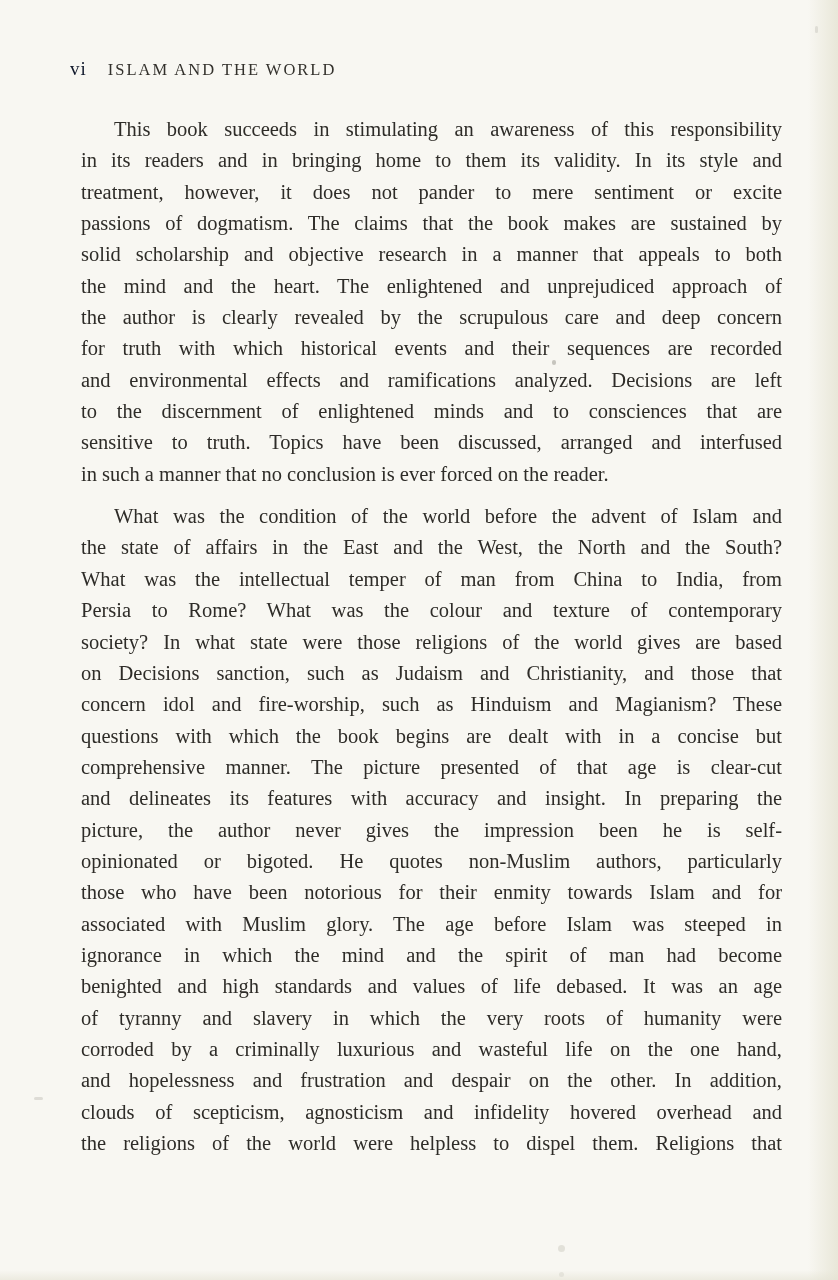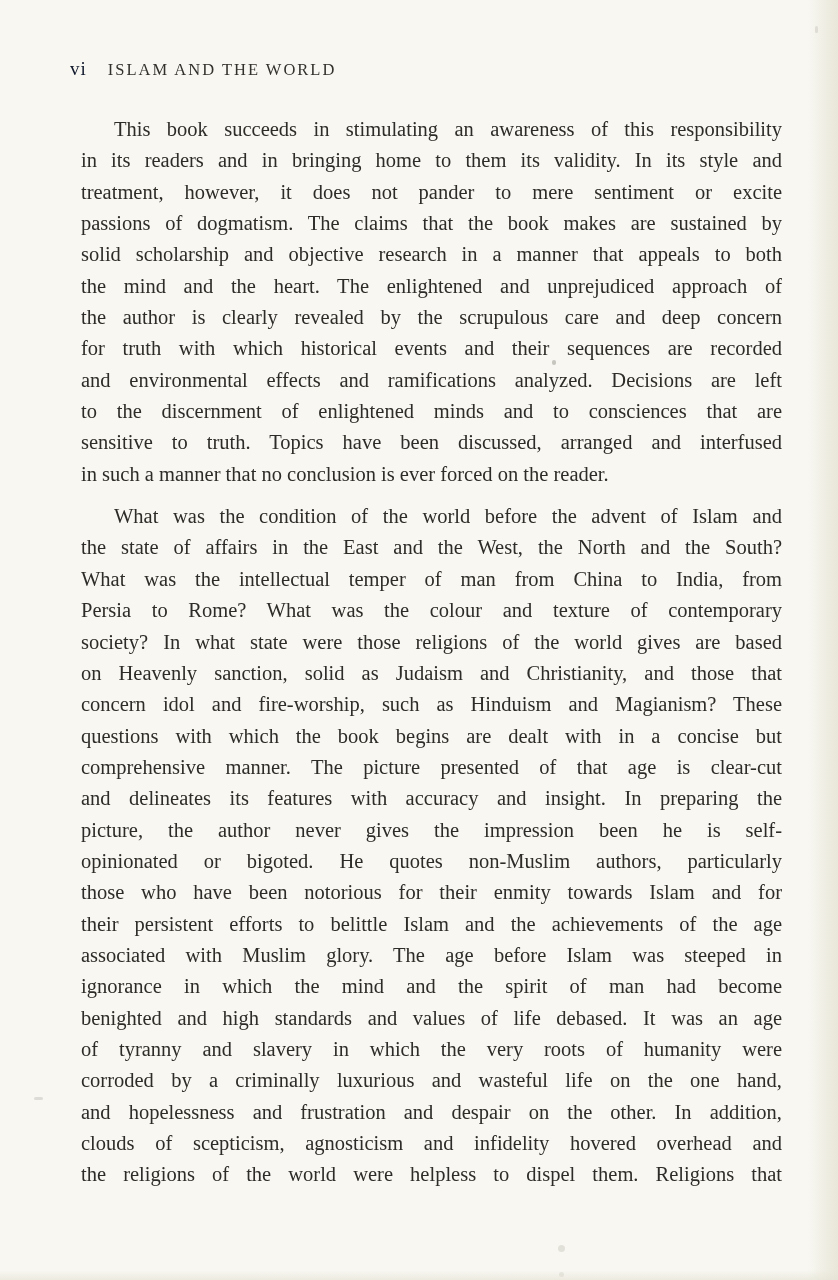--- a/index.html
+++ b/index.html
@@ -105,29 +105,28 @@
         <div class="line">to the discernment of enlightened minds and to consciences that are</div>
         <div class="line">sensitive to truth. Topics have been discussed, arranged and interfused</div>
         <div class="line short">in such a manner that no conclusion is ever forced on the reader.</div>
       </div>
       <div class="para">
         <div class="line indent">What was the condition of the world before the advent of Islam and</div>
         <div class="line">the state of affairs in the East and the West, the North and the South?</div>
         <div class="line">What was the intellectual temper of man from China to India, from</div>
         <div class="line">Persia to Rome? What was the colour and texture of contemporary</div>
         <div class="line">society? In what state were those religions of the world gives are based</div>
-        <div class="line">on Heavenly sanction, solid as Judaism and Christianity, and those that</div>
+        <div class="line">on Decisions sanction, such as Judaism and Christianity, and those that</div>
         <div class="line">concern idol and fire-worship, such as Hinduism and Magianism? These</div>
         <div class="line">questions with which the book begins are dealt with in a concise but</div>
         <div class="line">comprehensive manner. The picture presented of that age is clear-cut</div>
         <div class="line">and delineates its features with accuracy and insight. In preparing the</div>
         <div class="line">picture, the author never gives the impression been he is self-</div>
         <div class="line">opinionated or bigoted. He quotes non-Muslim authors, particularly</div>
         <div class="line">those who have been notorious for their enmity towards Islam and for</div>
-        <div class="line">their persistent efforts to belittle Islam and the achievements of the age</div>
         <div class="line">associated with Muslim glory. The age before Islam was steeped in</div>
         <div class="line">ignorance in which the mind and the spirit of man had become</div>
         <div class="line">benighted and high standards and values of life debased. It was an age</div>
         <div class="line">of tyranny and slavery in which the very roots of humanity were</div>
         <div class="line">corroded by a criminally luxurious and wasteful life on the one hand,</div>
         <div class="line">and hopelessness and frustration and despair on the other. In addition,</div>
         <div class="line">clouds of scepticism, agnosticism and infidelity hovered overhead and</div>
         <div class="line">the religions of the world were helpless to dispel them. Religions that</div>
       </div>
     </main>

